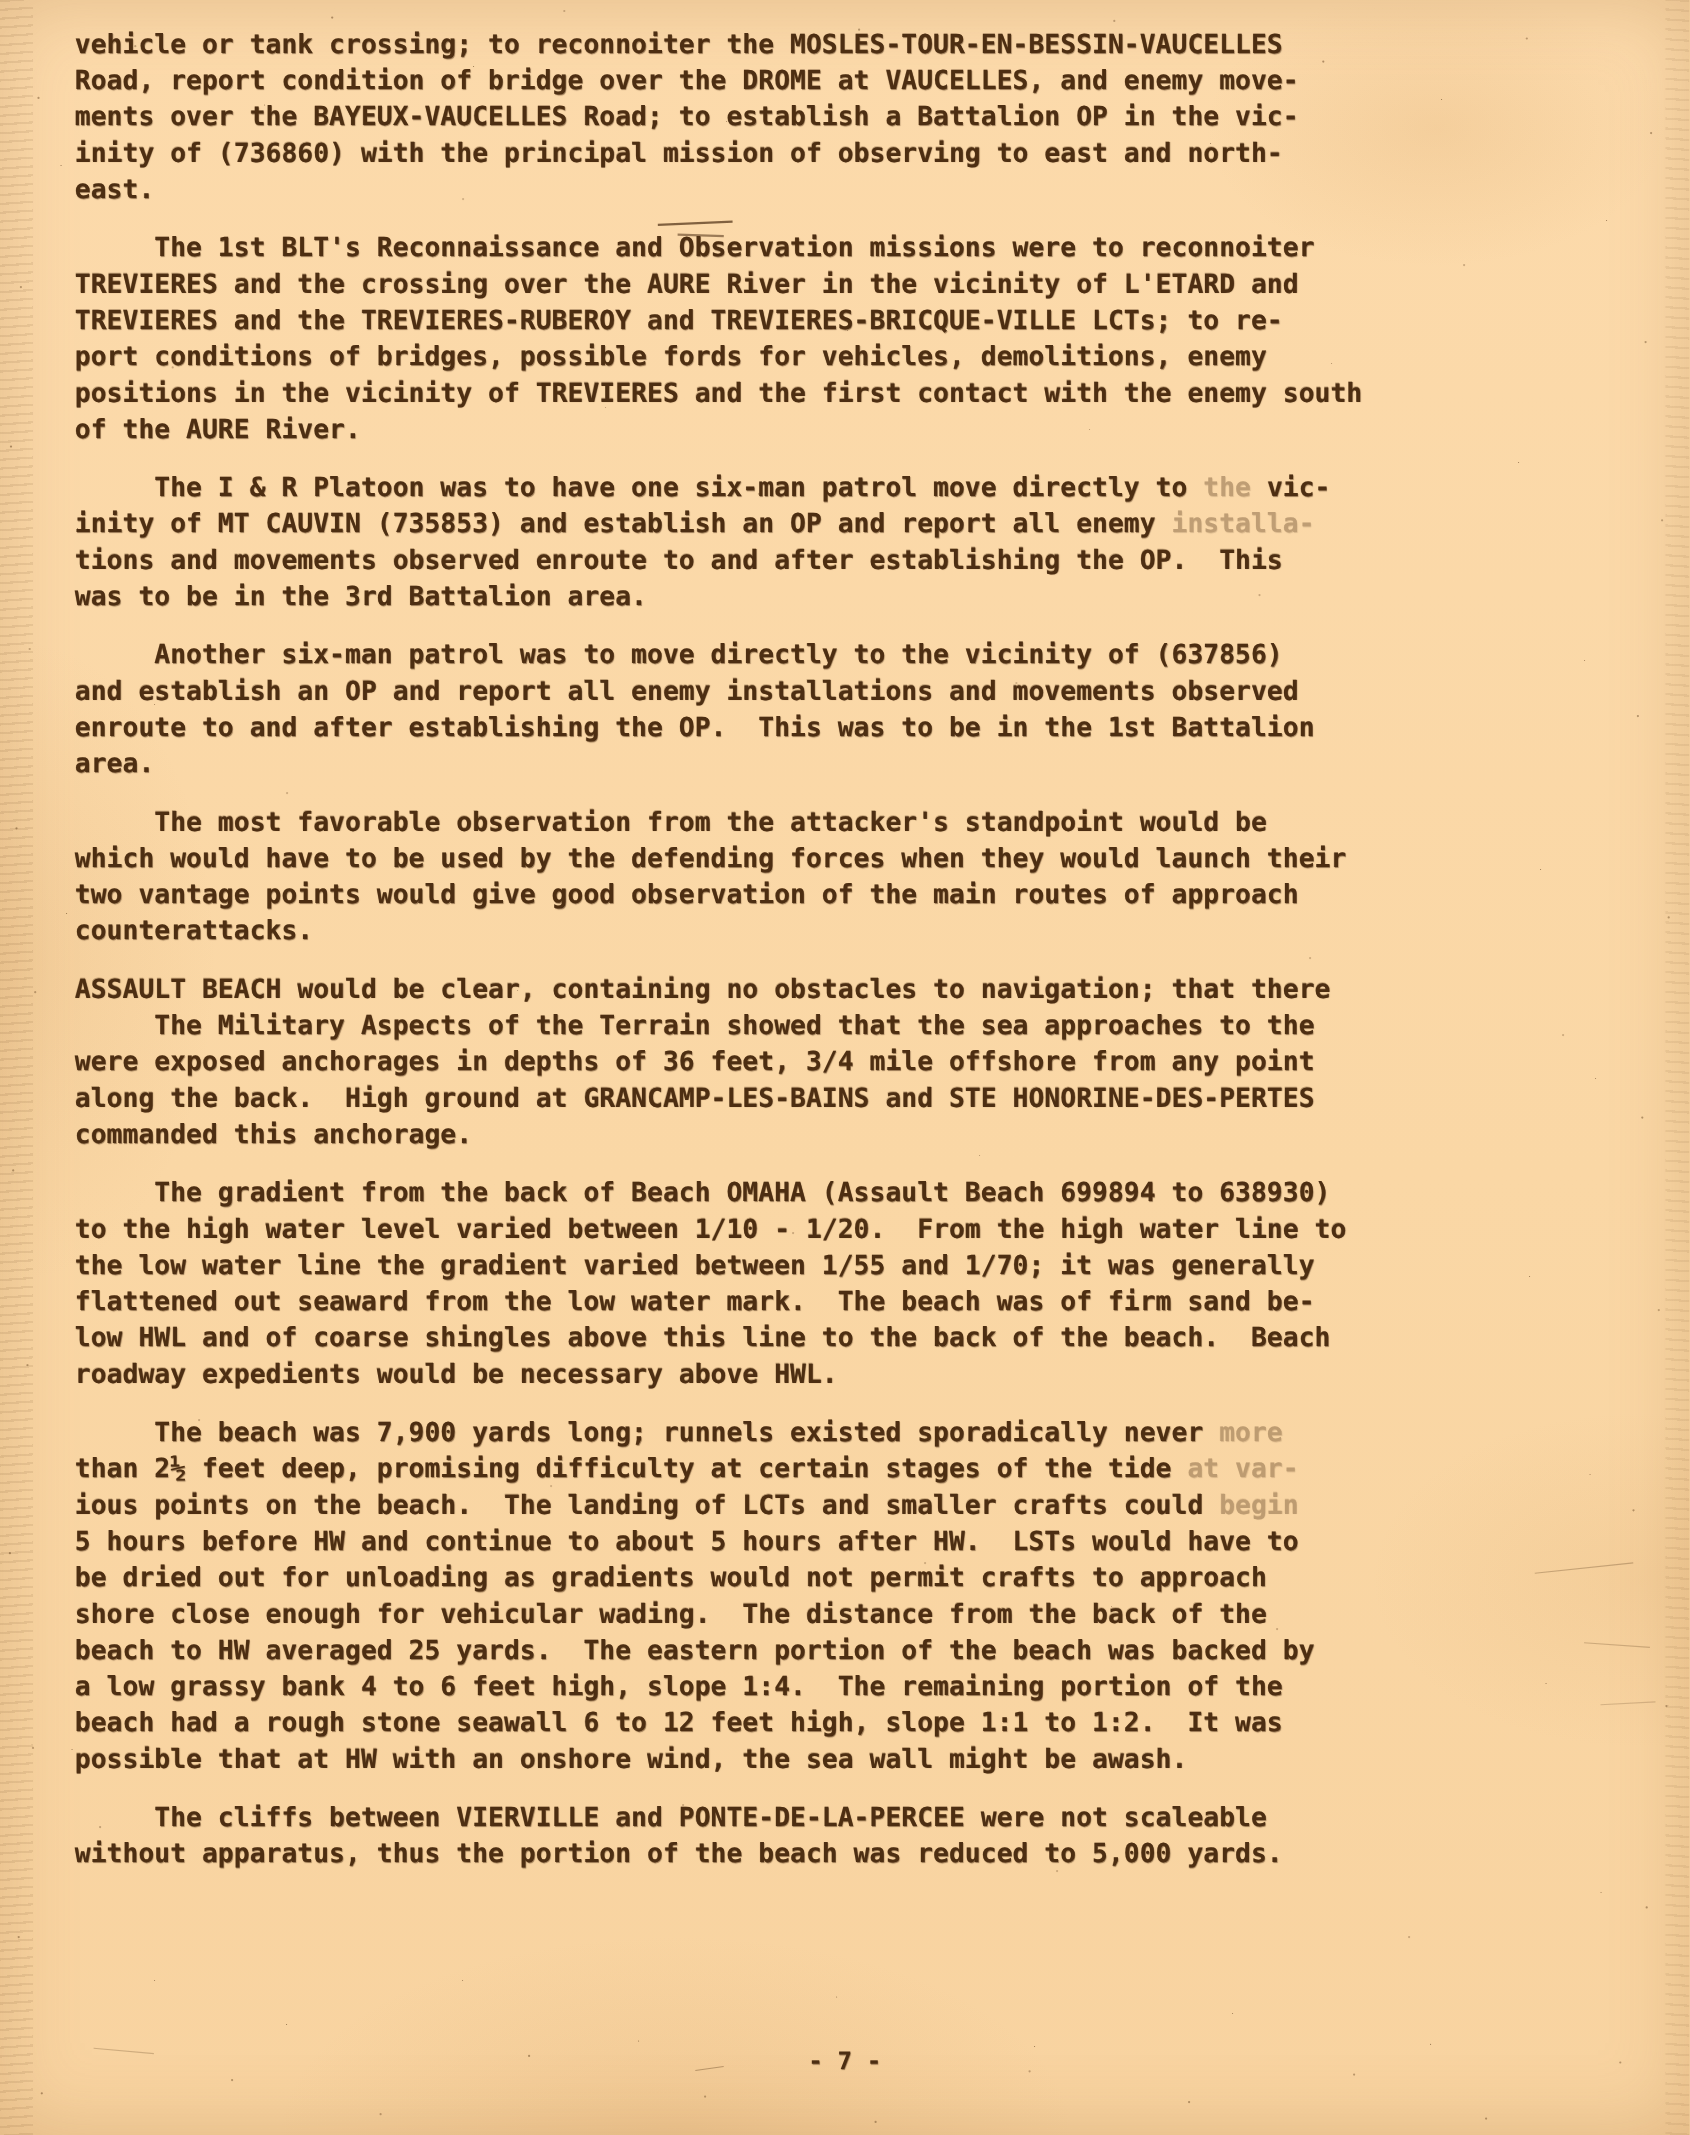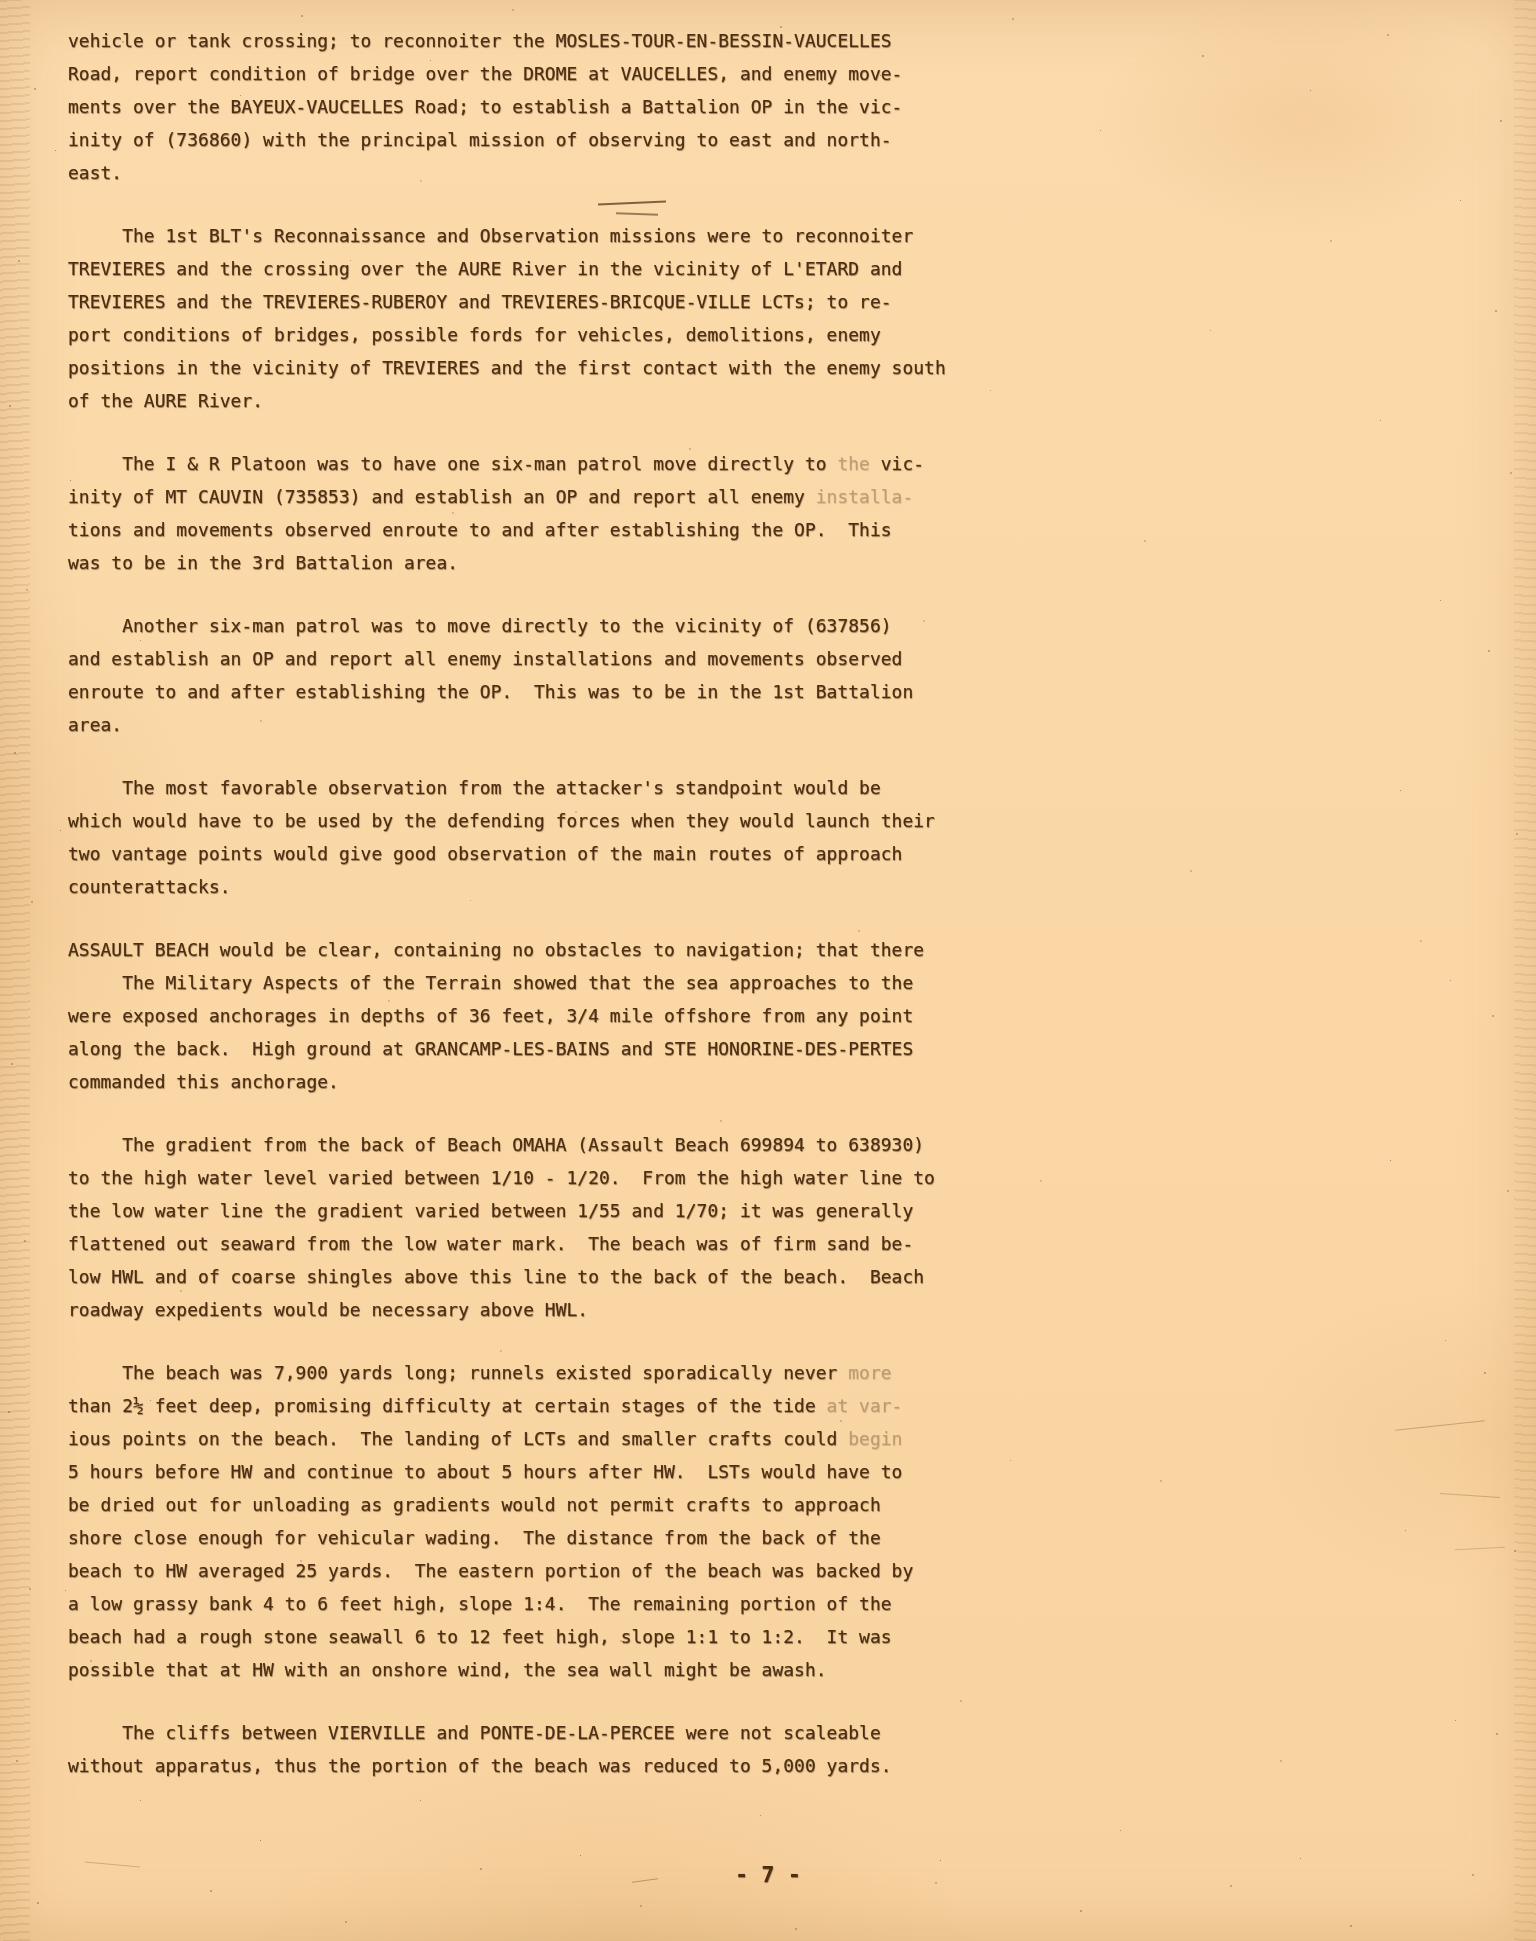--- a/index.html
+++ b/index.html
@@ -34,25 +34,25 @@
     right: 0; width: 22px;
     background: repeating-linear-gradient(184deg, rgba(95,60,25,0.08) 0 2px, transparent 2px 9px);
   }
   .text-col {
     position: absolute;
     left: 68px;
     top: 24px;
     width: 1130px;
   }
   .para { margin: 0; }
-  .para + .para { margin-top: 30px; }
+  .para + .para { margin-top: 20px; }
   .line {
-    font-size: 18px;
+    font-size: 24px;
     line-height: 33px;
-    font-weight: normal;
+    font-weight: bold;
     white-space: pre;
     letter-spacing: 0px;
     text-shadow: 0.5px 0.7px 0.8px rgba(77,46,18,0.55), -0.3px -0.2px 0.6px rgba(77,46,18,0.30);
   }
   .line .faded {
     opacity: 0.34;
     filter: blur(0.5px);
   }
   .page-number {
     position: absolute;

